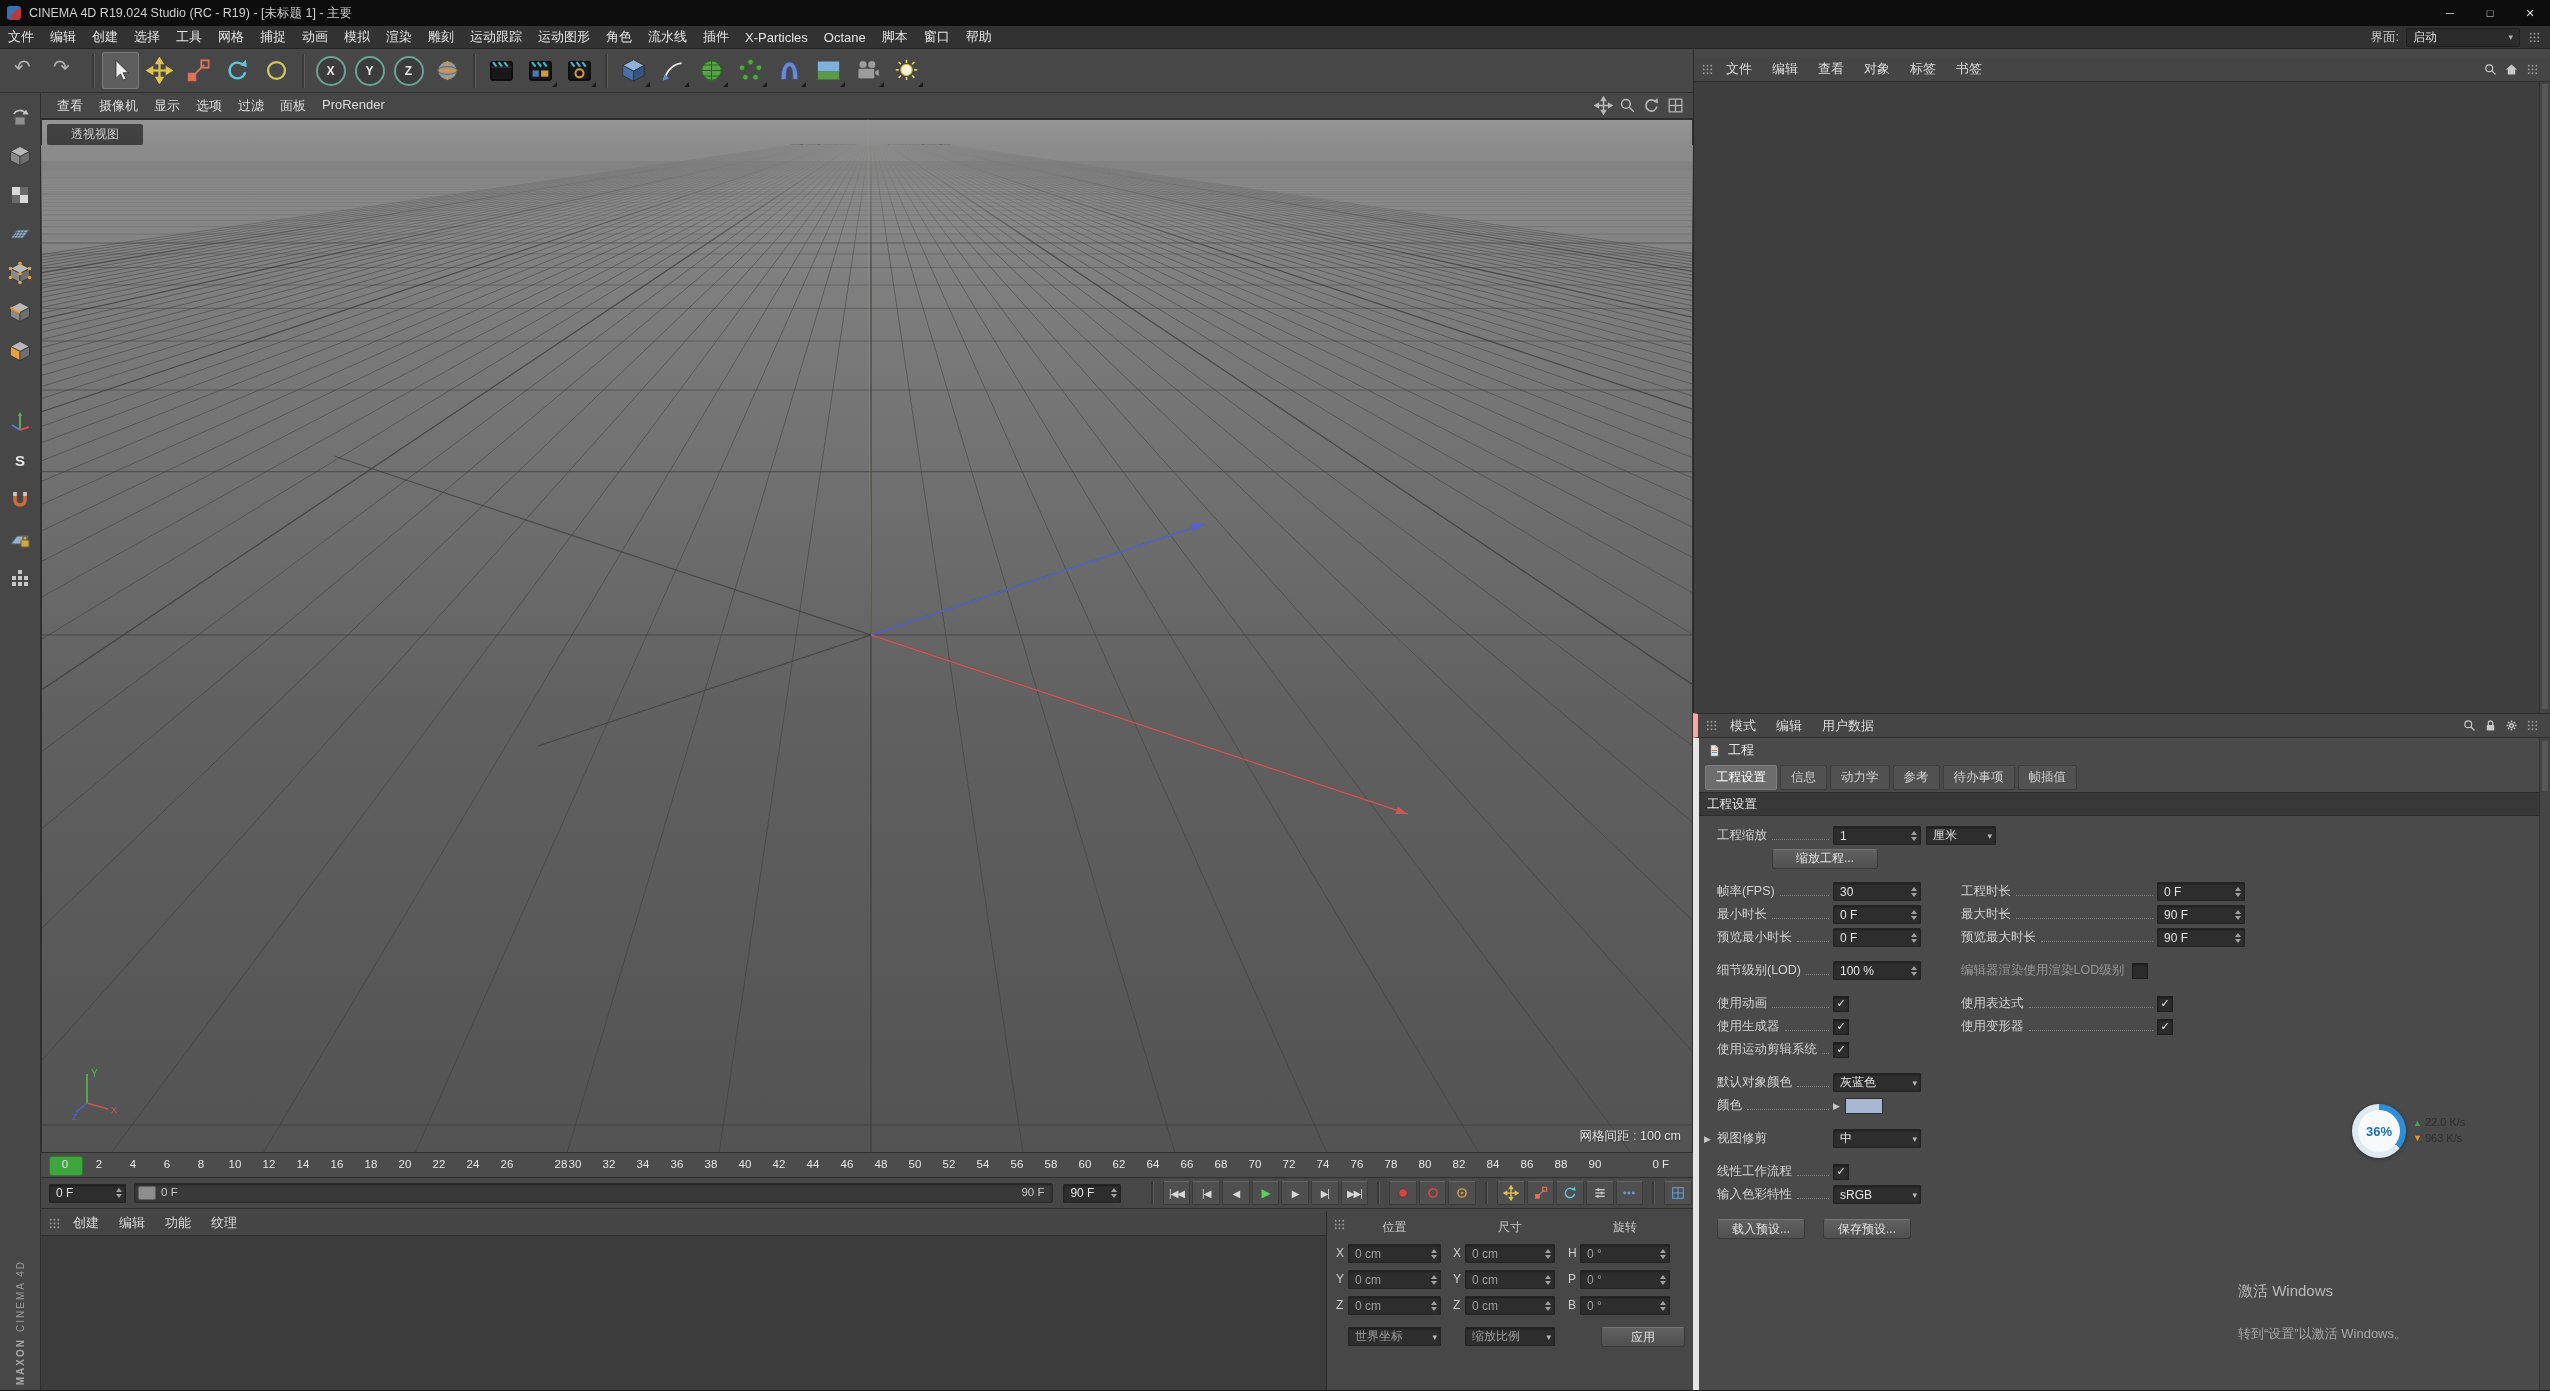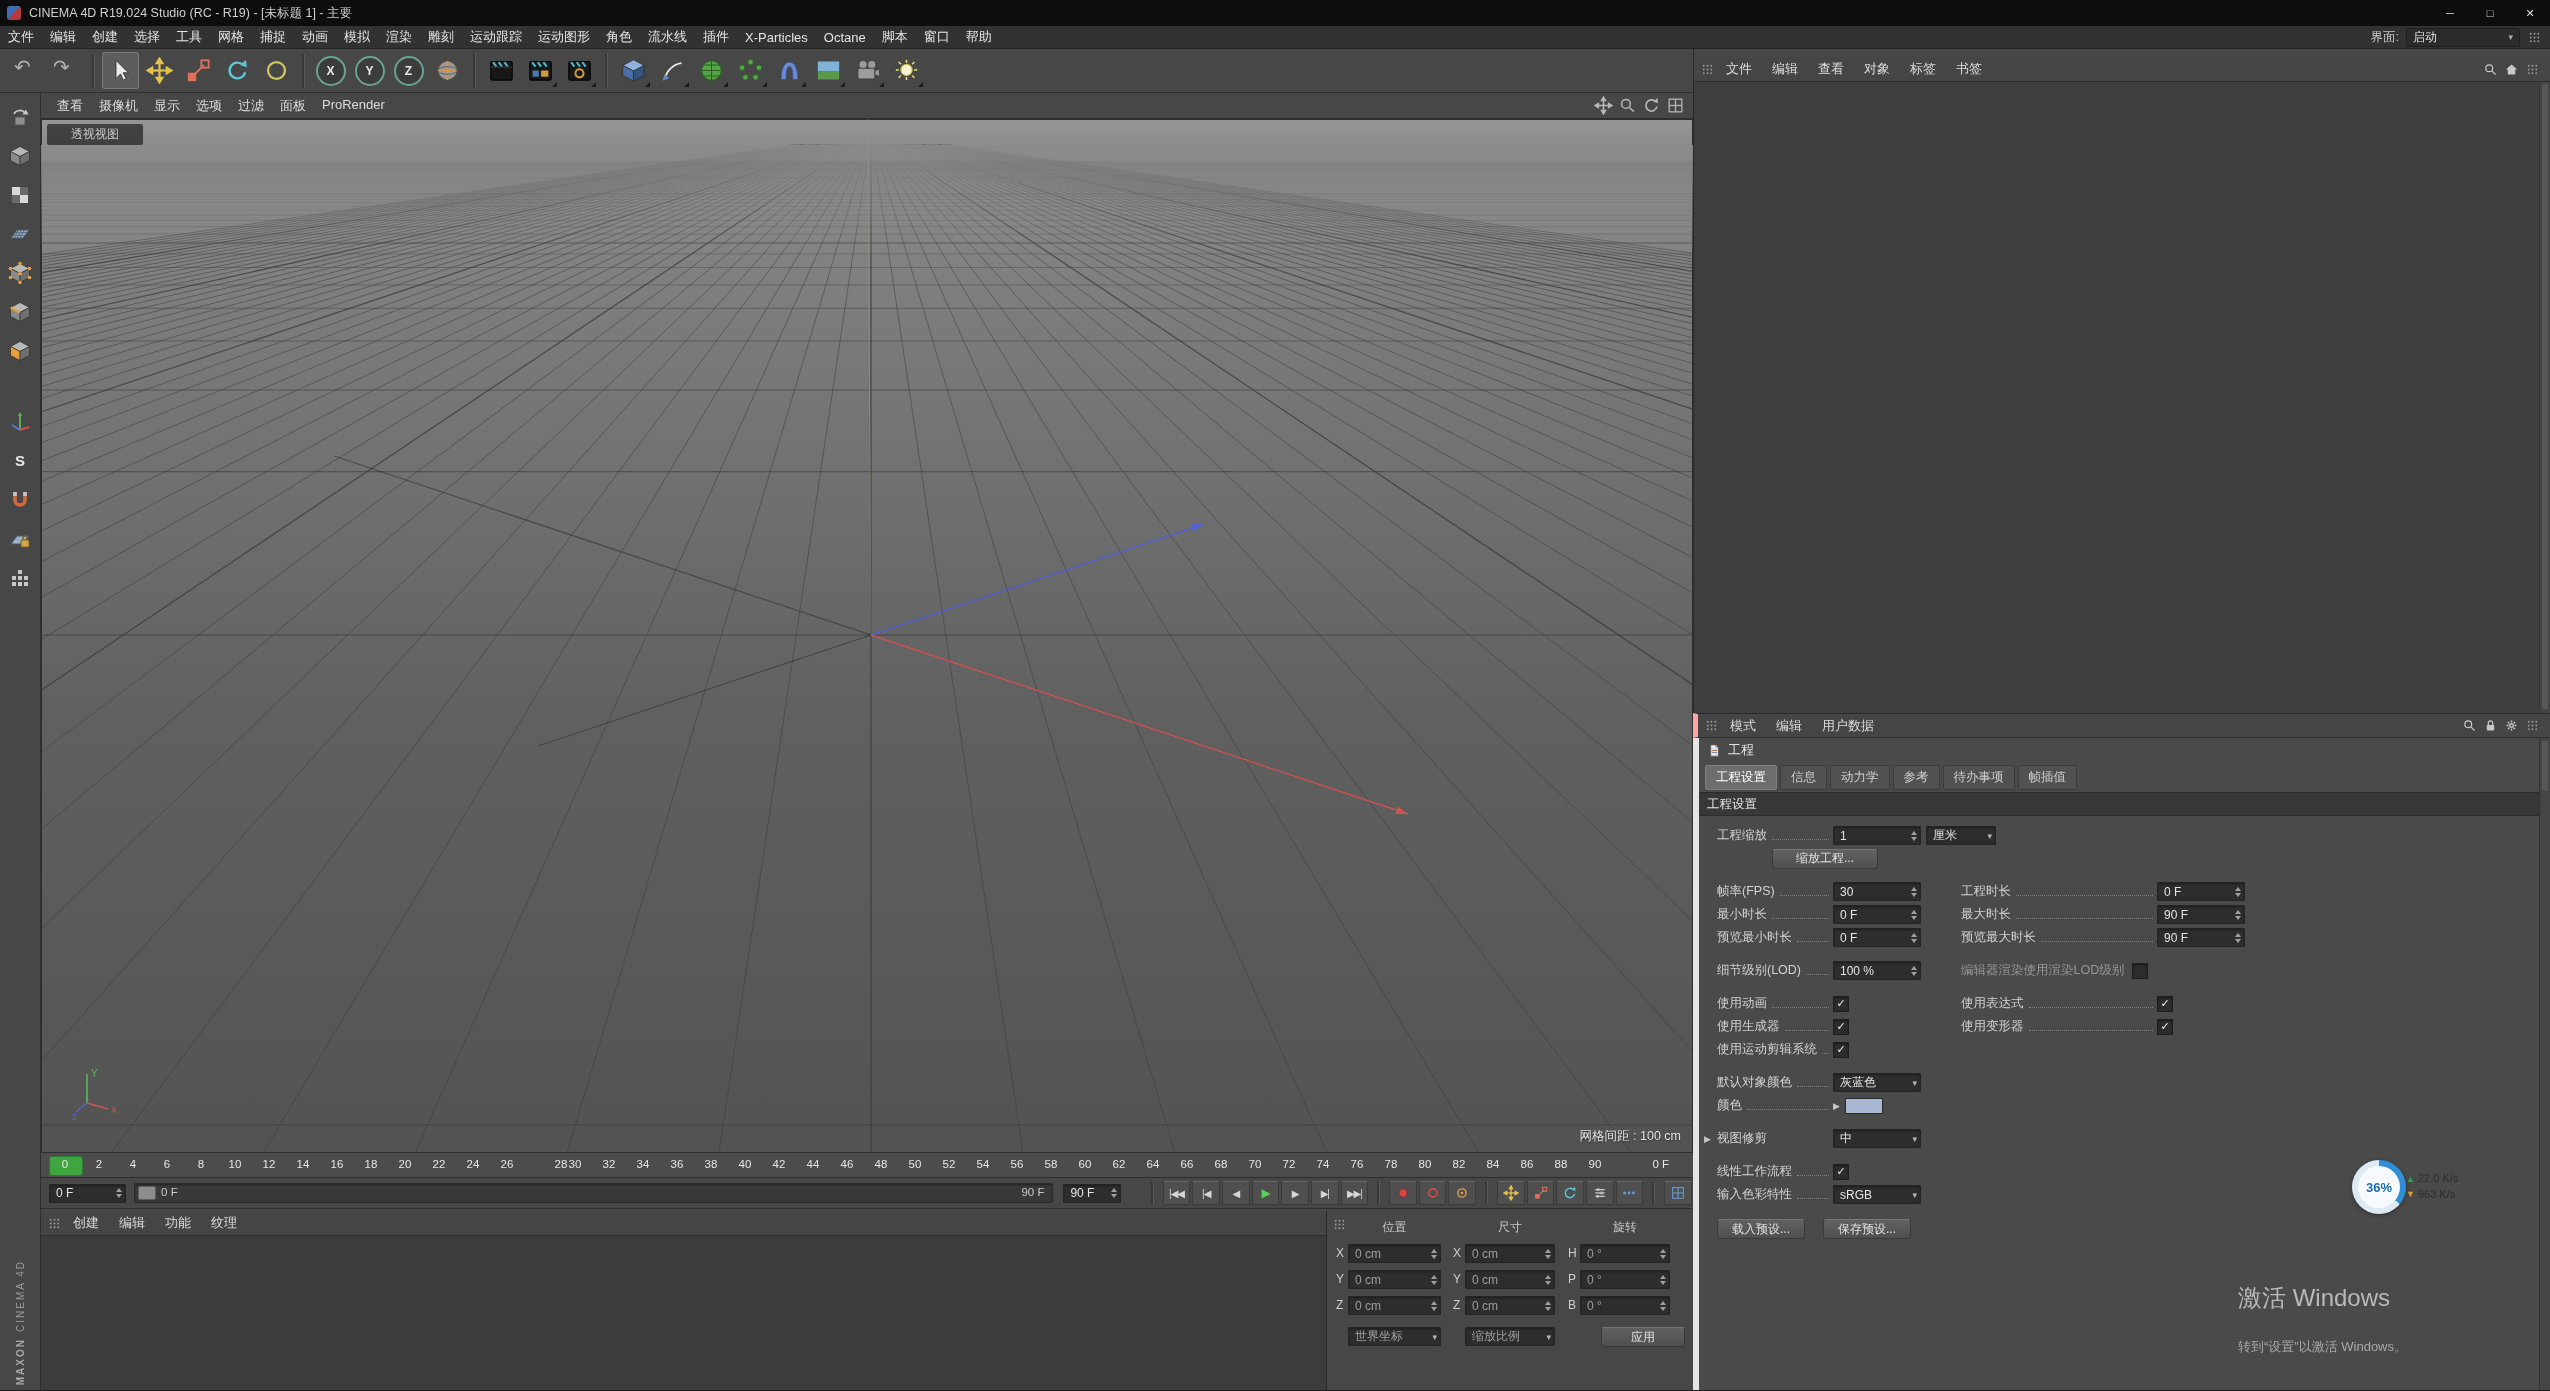--- a/index.html
+++ b/index.html
@@ -125,30 +125,30 @@
   .leader{flex:1;border-bottom:1px dotted #9a9a9a;height:8px;margin:0 4px 0 5px;opacity:.7;min-width:6px}
   .hgap{width:40px;flex:none}
   .w88{width:88px;flex:none}
   .chk{width:14px;height:14px;background:#2c2c2c;border:1px solid #1f1f1f;box-shadow:inset 0 1px 2px rgba(0,0,0,.4);
        display:flex;align-items:center;justify-content:center;color:#f0f0f0;font-size:11px;line-height:1;flex:none}
   .gray{color:#979797}
   .swatch{width:36px;height:14px;background:#a9b6d2;border:1px solid #2a2a2a;flex:none}
   .tri{color:#c6c6c6;font-size:9px;margin-right:5px}
   .tri.left{position:absolute;left:5px;margin:0}
   
-  #net-overlay{position:absolute;left:2352px;top:1160px;display:flex;align-items:center;gap:0;z-index:50}
+  #net-overlay{position:absolute;left:2352px;top:1104px;display:flex;align-items:center;gap:7px;z-index:50}
   #net-circle{width:54px;height:54px;border-radius:50%;background:conic-gradient(#2f8fd6 0turn .36turn,#dde9f3 .36turn 1turn);
               display:flex;align-items:center;justify-content:center;box-shadow:0 1px 4px rgba(0,0,0,.4)}
   #net-circle .inner{width:42px;height:42px;border-radius:50%;background:#f7fafc;display:flex;align-items:center;
                      justify-content:center;font-size:13px;font-weight:bold;color:#1f6fae}
   .speed{display:flex;align-items:center;gap:3px;font-size:11px;color:#2e2e2e;line-height:1.25}
   .arrow-up{color:#2faa4f;font-size:9px}
   .arrow-dn{color:#e0992f;font-size:9px}
   #watermark{position:absolute;left:2238px;top:1282px;z-index:40;color:#b9b9b9}
-  #watermark .l1{font-size:24px}
+  #watermark .l1{font-size:15px}
   #watermark .l2{font-size:13px;color:#a8a8a8;margin-top:24px}
 </style>
 </head>
 <body>
 
 <div id="app">
 
   <div id="titlebar">
     <span class="app-icon"></span>
     <span>CINEMA 4D R19.024 Studio (RC - R19) - [未标题 1] - 主要</span>

